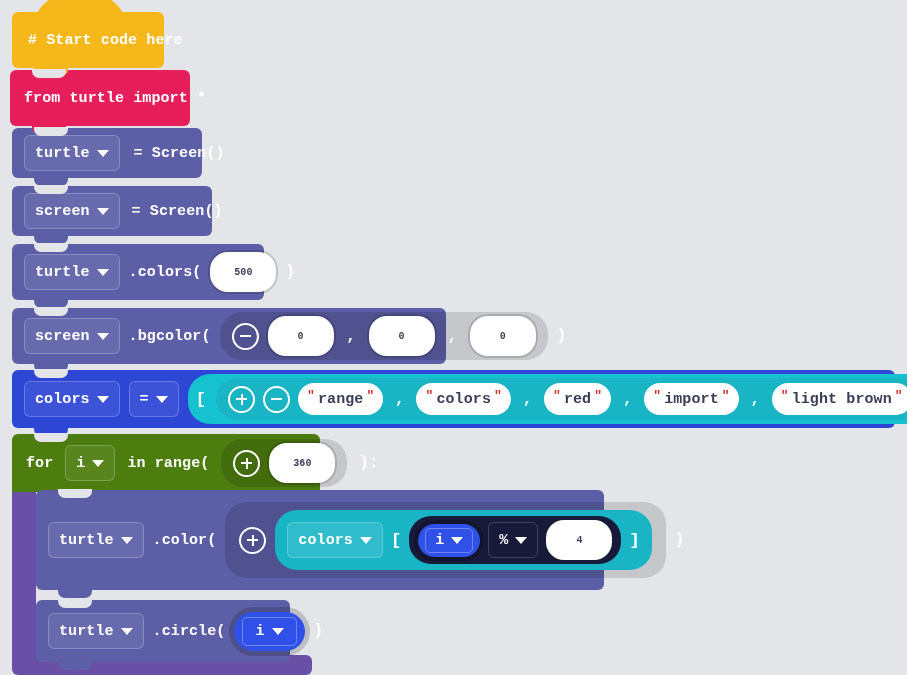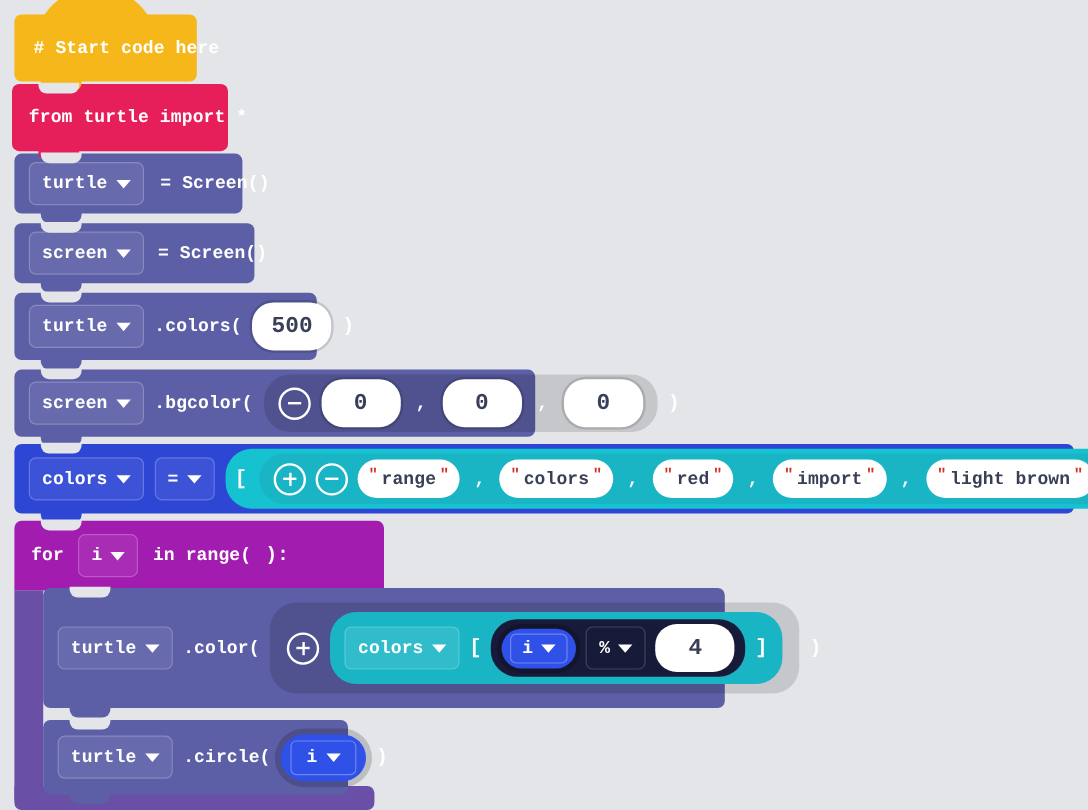--- a/index.html
+++ b/index.html
@@ -69,21 +69,21 @@
     border-left:6px solid transparent;
     border-right:6px solid transparent;
     border-top:7px solid #ffffff;
     display:inline-block;
   }
   .txt{color:#fff;font-weight:bold;}
   .num{
     display:inline-flex;align-items:center;justify-content:center;
     min-width:44px;height:32px;padding:4px 11px;
     background:#ffffff;border-radius:18px;
-    color:#3a3f58;font-weight:bold;font-size:19px;
+    color:#3a3f58;font-weight:bold;font-size:10px;
     box-shadow:0 0 0 2px rgba(0,0,0,.14);
   }
   .str{
     display:inline-flex;align-items:center;justify-content:center;
     height:32px;padding:0 9px;gap:3px;
     background:#ffffff;border-radius:18px;
     color:#3a3f58;font-weight:bold;font-size:15px;
   }
   .q{color:#d0342c;font-weight:bold;font-size:13px;position:relative;top:-4px;}
   .comma{color:#ffffff;font-weight:bold;font-size:15px;margin:0 4px;}
@@ -143,21 +143,21 @@
   #b-import{left:10px;top:70px;width:180px;height:56px;background:#e61e5a;border-radius:6px;padding-left:14px;}
   #b-turtle {left:12px;top:128px;width:190px;height:50px;background:#5c5fa6;border-radius:6px;padding-left:12px;gap:14px;}
   #b-screen {left:12px;top:186px;width:200px;height:50px;background:#5c5fa6;border-radius:6px;padding-left:12px;gap:12px;}
   #b-speed  {left:12px;top:244px;width:252px;height:56px;background:#5c5fa6;border-radius:6px;padding-left:12px;gap:9px;}
   #b-bgcolor{left:12px;top:308px;width:434px;height:56px;background:#5c5fa6;border-radius:6px;padding-left:12px;gap:9px;}
   #b-colors {left:12px;top:370px;width:883px;height:58px;background:#2e46d4;border-radius:6px;padding-left:12px;gap:9px;}
 
   
   #b-for{
     left:12px;top:434px;width:308px;height:58px;
-    background:#a21caf;border-radius:6px 6px 0 0;padding-left:14px;gap:12px;
+    background:#4d7c0f;border-radius:6px 6px 0 0;padding-left:14px;gap:12px;
   }
   #for-spine{
     position:absolute;left:12px;top:492px;width:24px;height:175px;
     background:#6a4fa6;
   }
   #for-foot{
     position:absolute;left:12px;top:655px;width:300px;height:20px;
     background:#6a4fa6;border-radius:0 6px 6px 6px;
   }
   #for-foot::after{
@@ -278,20 +278,24 @@
     </span>
   </div>
 
   <div class="blk notch-top" id="b-for">
     <span class="txt">for</span>
     <span class="field">
       <span>i</span>
       <i class="caret"></i>
     </span>
     <span class="txt">in range(</span>
+    <span class="inset">
+      <span class="circ plus"></span>
+      <span class="num">360</span>
+    </span>
     <span class="paren">):</span>
   </div>
   <div id="for-spine"></div>
   <div id="for-foot"></div>
 
   <div class="blk notch-top notch-bot" id="b-color">
     <span class="field">
       <span>turtle</span>
       <i class="caret"></i>
     </span>

